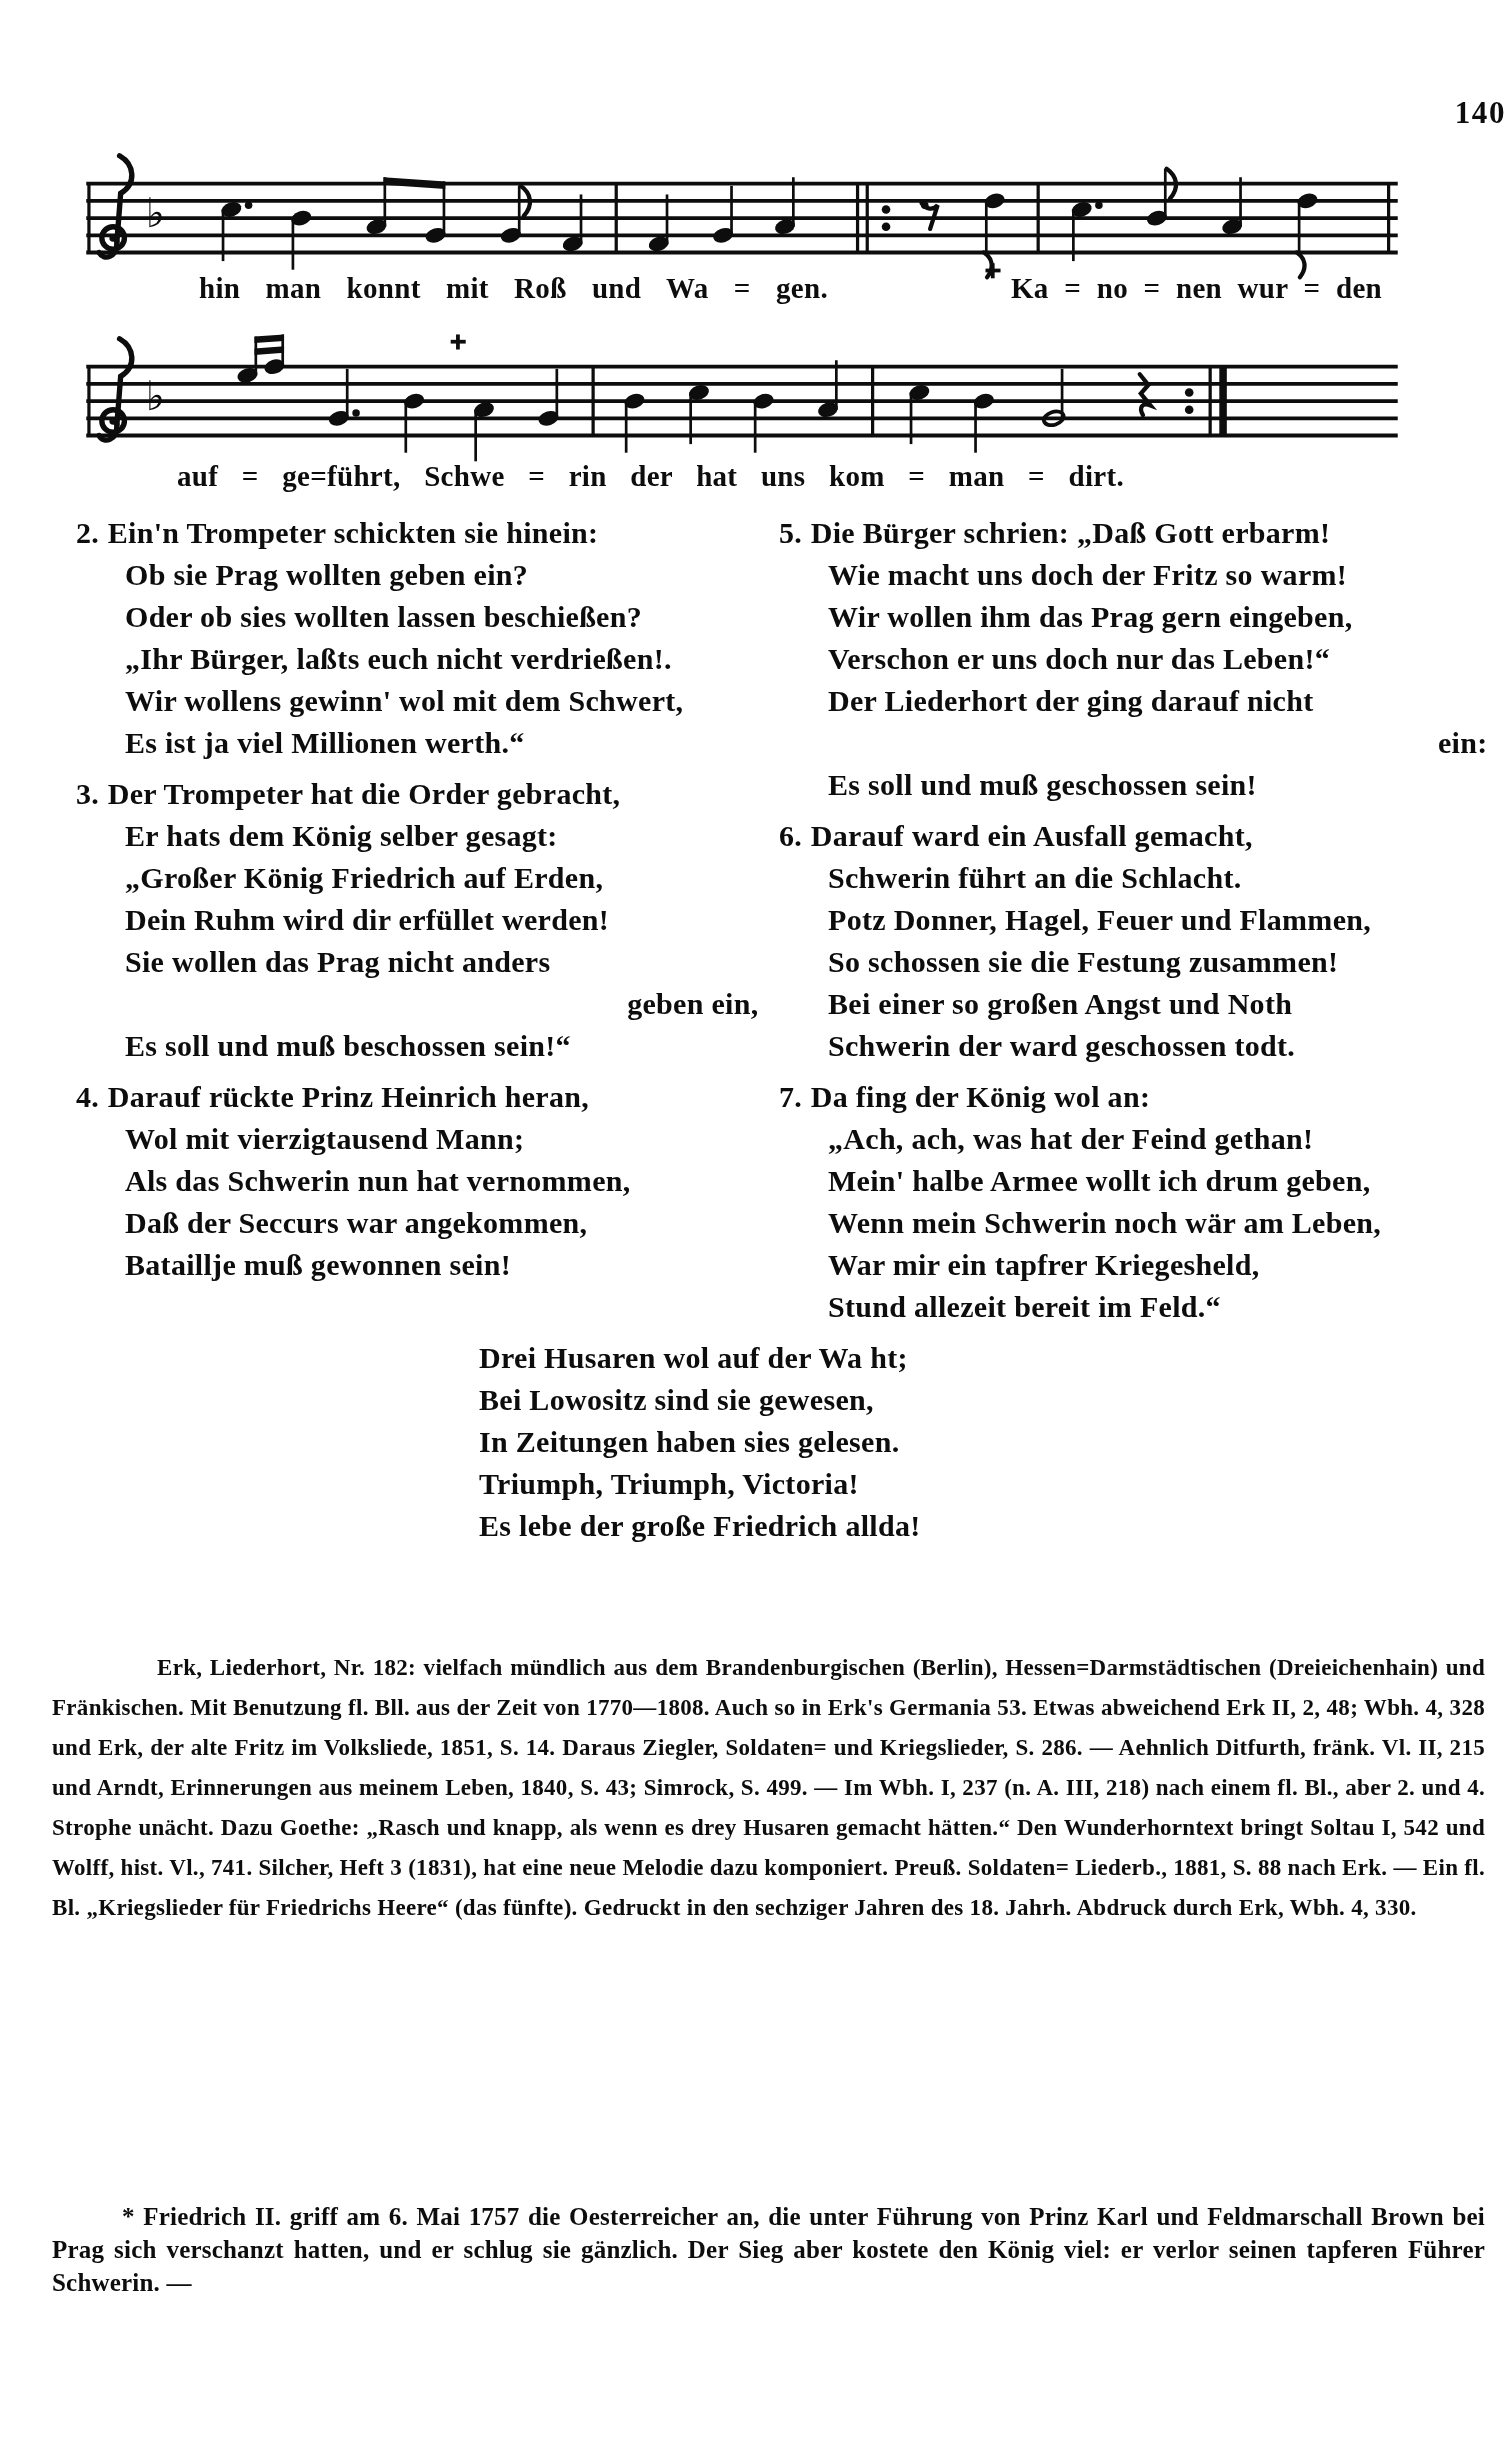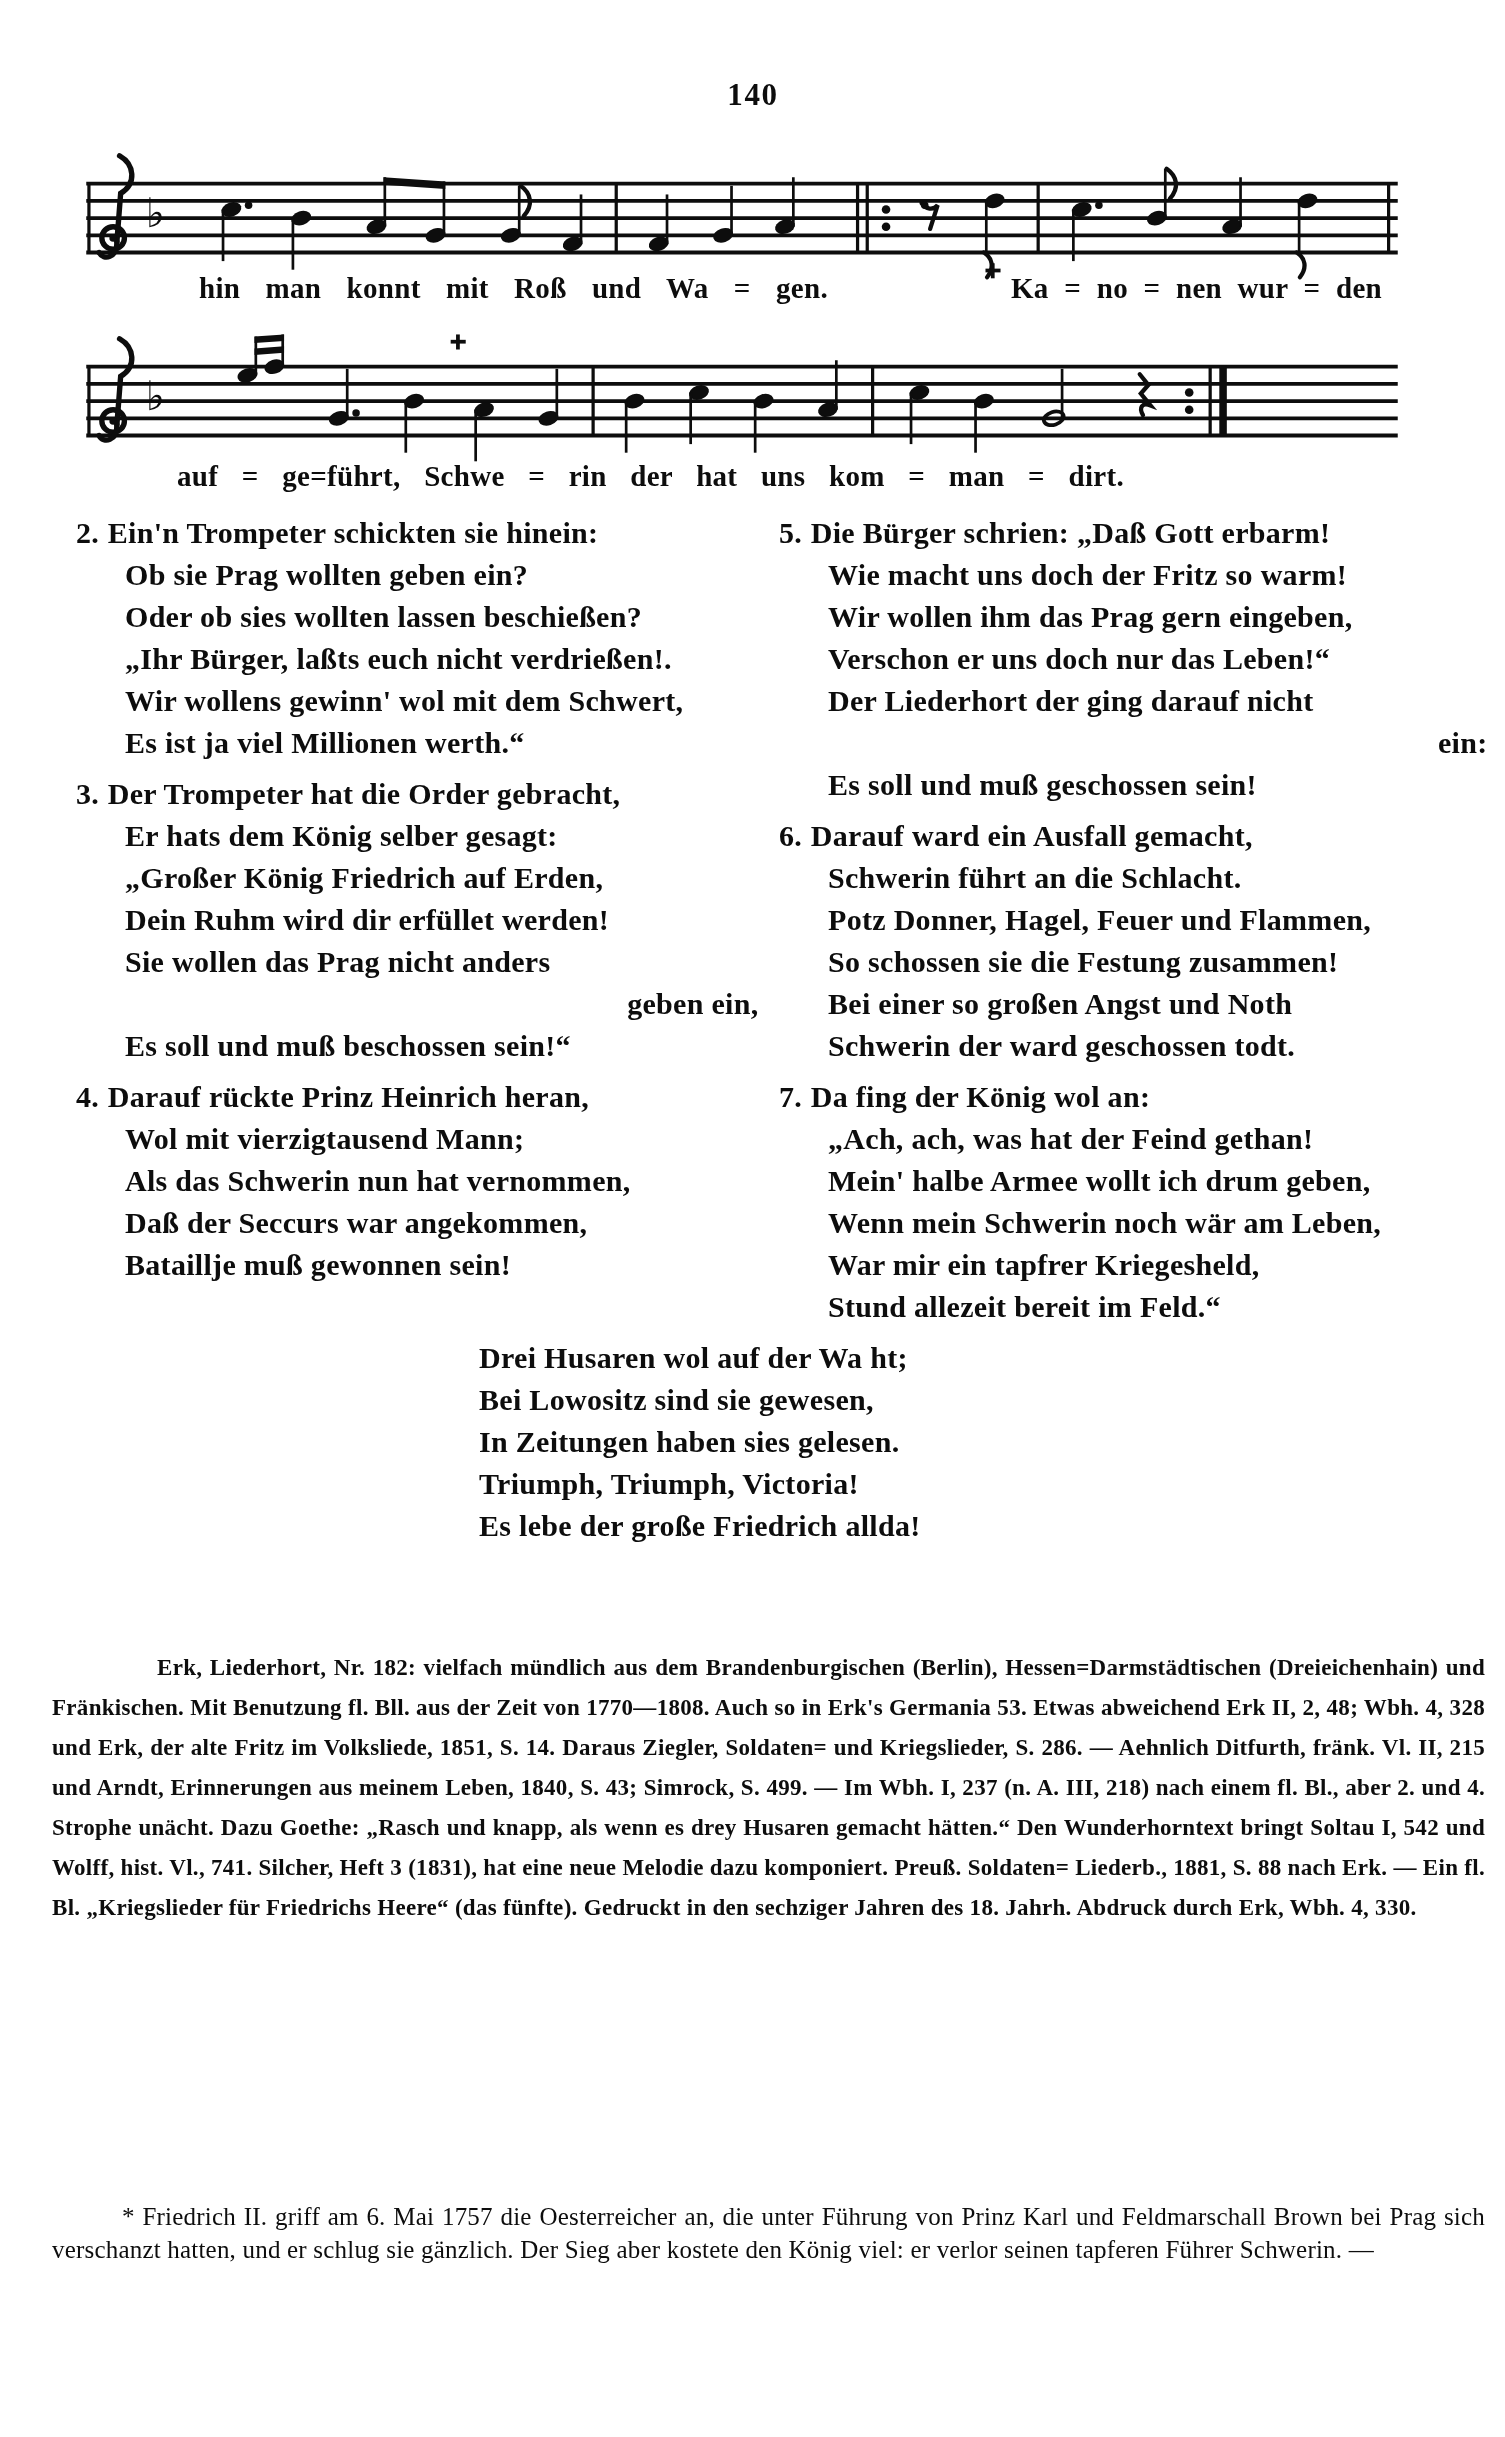--- a/index.html
+++ b/index.html
@@ -2,42 +2,42 @@
 <html style="font-size:8.6px"><head>
 <meta charset="utf-8">
 <style>
   html,body{margin:0;padding:0;}
   body{
     width:1506px;height:2438px;position:relative;background:#ffffff;
     font-family:"Liberation Serif","DejaVu Serif",serif;color:#0d0d0d;
     overflow:hidden;
   }
   .abs{position:absolute;}
-  .pageno{left:0;right:0;top:77px;text-align:center;font-size:31px;font-weight:700;letter-spacing:1.6px;}
+  .pageno{left:0;right:0;top:95px;text-align:right;font-size:31px;font-weight:700;letter-spacing:1.6px;}
   svg{position:absolute;pointer-events:none;}
   .ink{fill:#0d0d0d;}
   .lyric{
     position:absolute;font-weight:700;font-size:29px;line-height:32px;
     text-align:justify;-moz-text-align-last:justify;text-align-last:justify;
     letter-spacing:0.3px;
   }
   .verse-col{position:absolute;}
   .verse{font-size:30px;line-height:42px;font-weight:700;letter-spacing:0.3px;margin-bottom:9.1px;}
   .vline{padding-left:49px;}
   .vline.first{padding-left:0;}
   .vline.right{text-align:right;padding-left:0;padding-right:6.5px;}
   .vnum{display:inline-block;margin-right:8.6px;}
   .commentary{
     position:absolute;left:52px;top:1625px;width:1433px;
     font-size:23px;line-height:40px;font-weight:700;letter-spacing:0.3px;
     text-align:justify;text-indent:105px;
   }
   .footnote{
     position:absolute;left:52px;top:2175px;width:1433px;
-    font-size:25px;line-height:33px;font-weight:400;letter-spacing:0.2px;
+    font-size:25px;line-height:33px;font-weight:700;letter-spacing:0.2px;
     text-align:justify;text-indent:70px;
   }
 </style>
 </head>
 <body>
 
 <div class="abs pageno">140</div>
 
 <svg style="left:86px;top:145px;" width="1312" height="172" viewBox="0 -30 2440 320">
   <g stroke="#0d0d0d" stroke-width="7">

